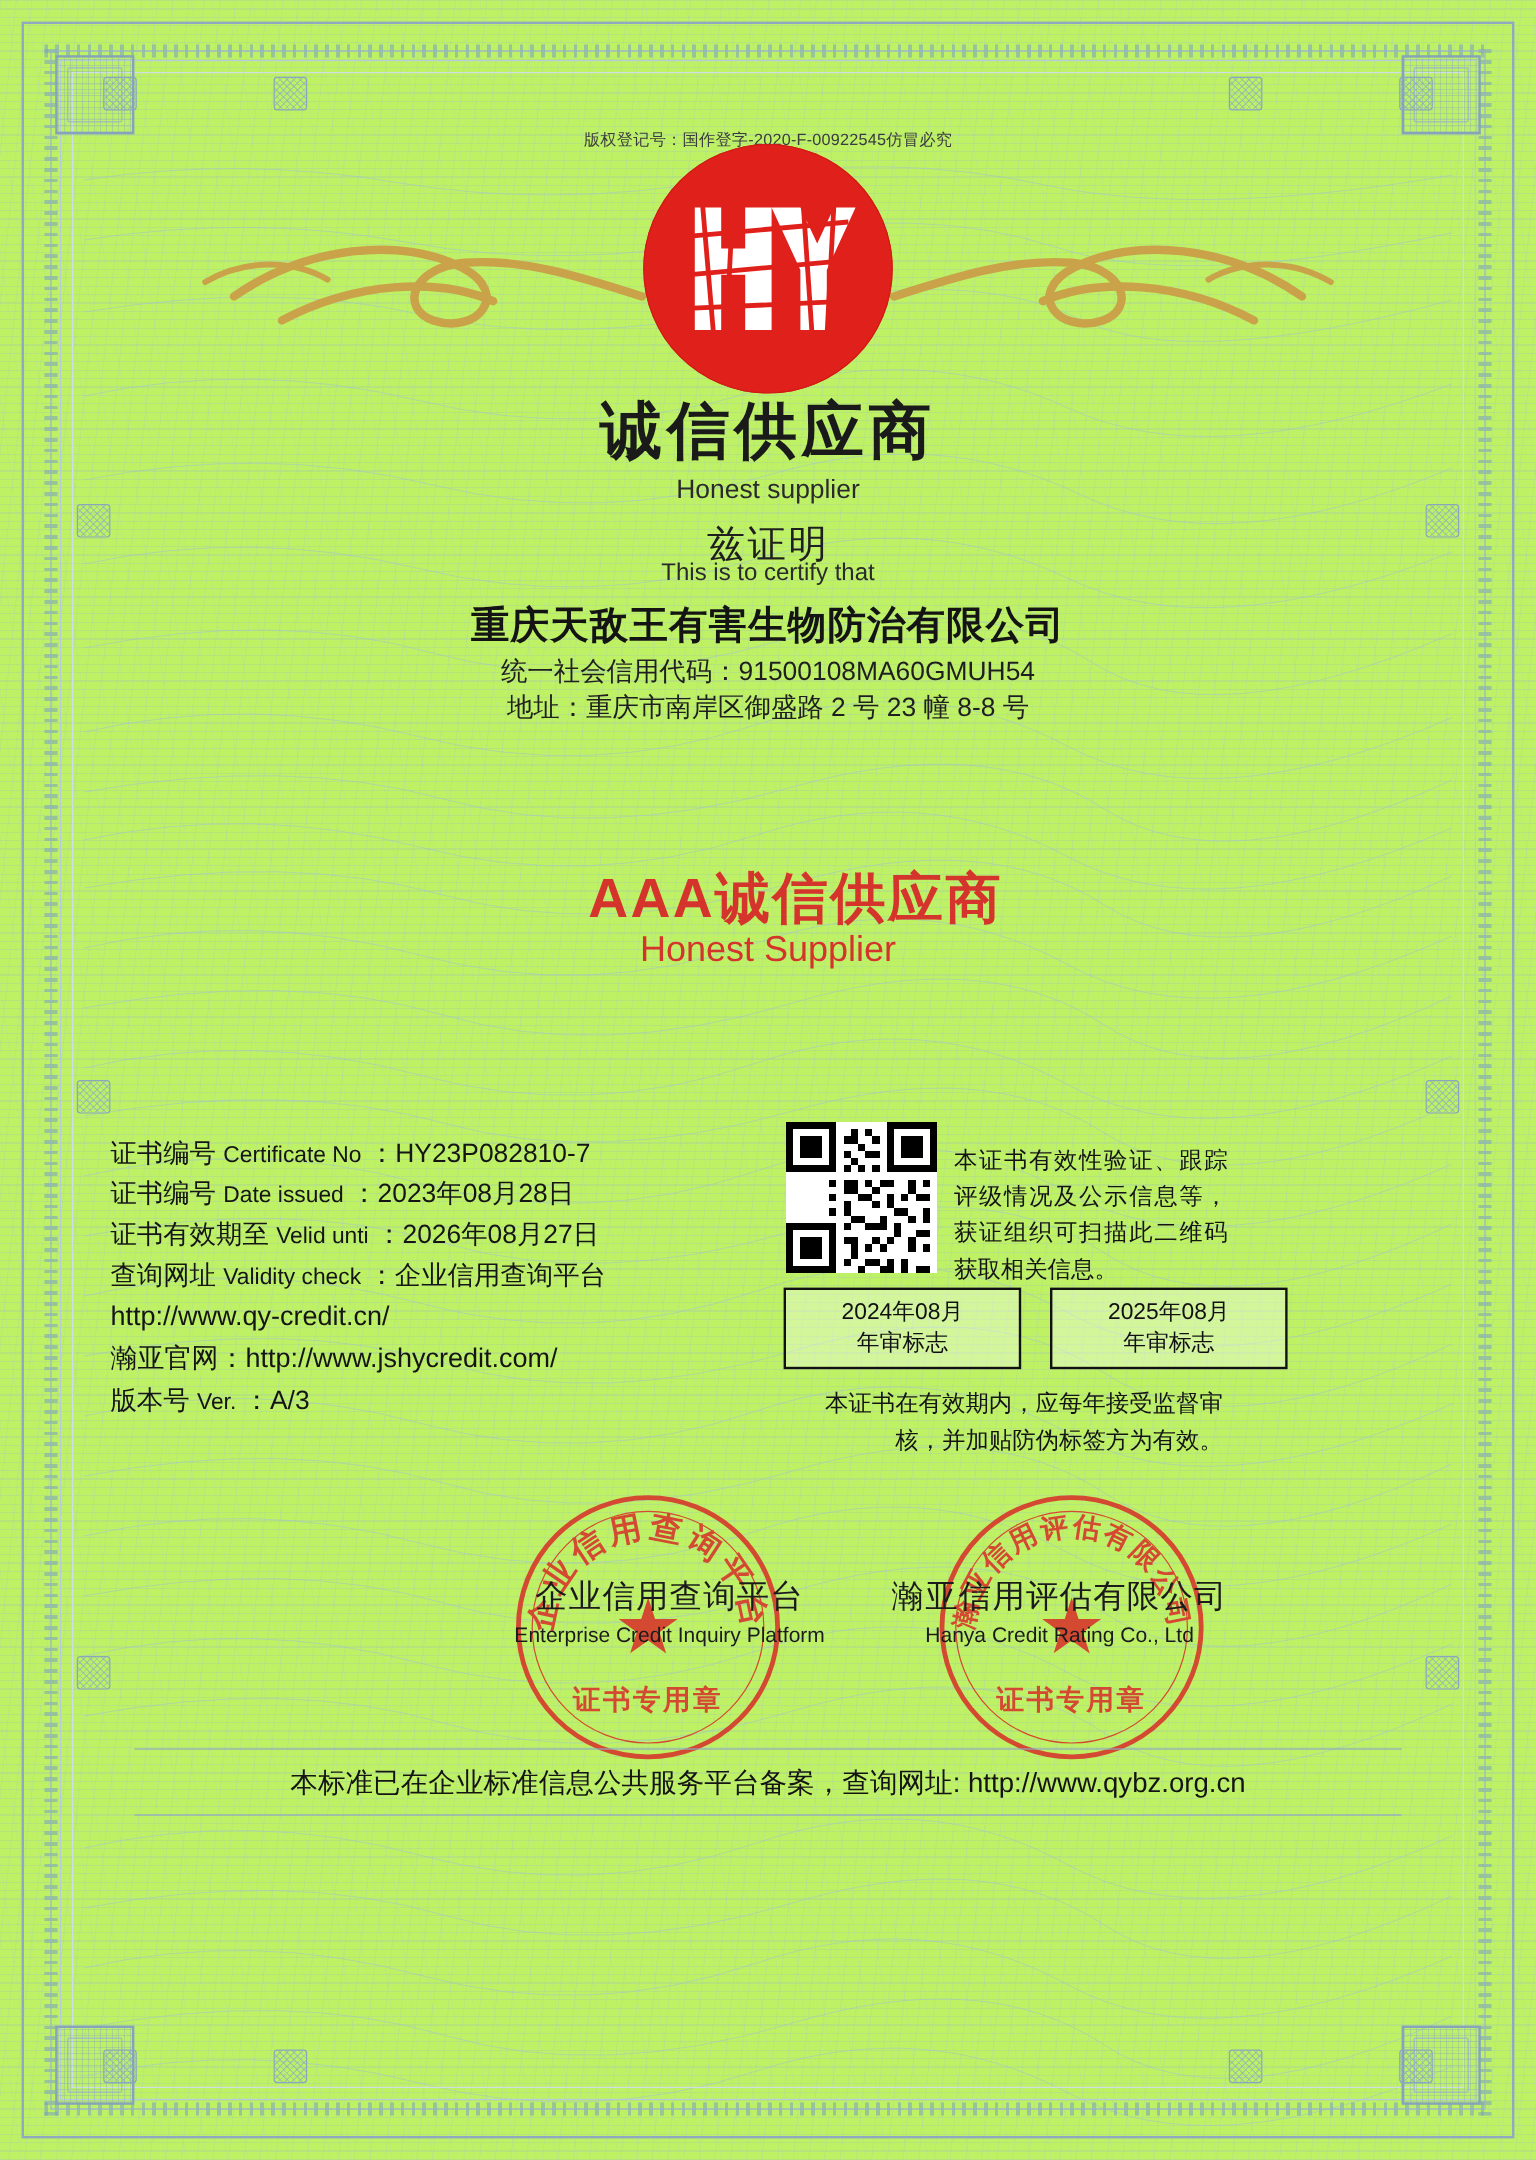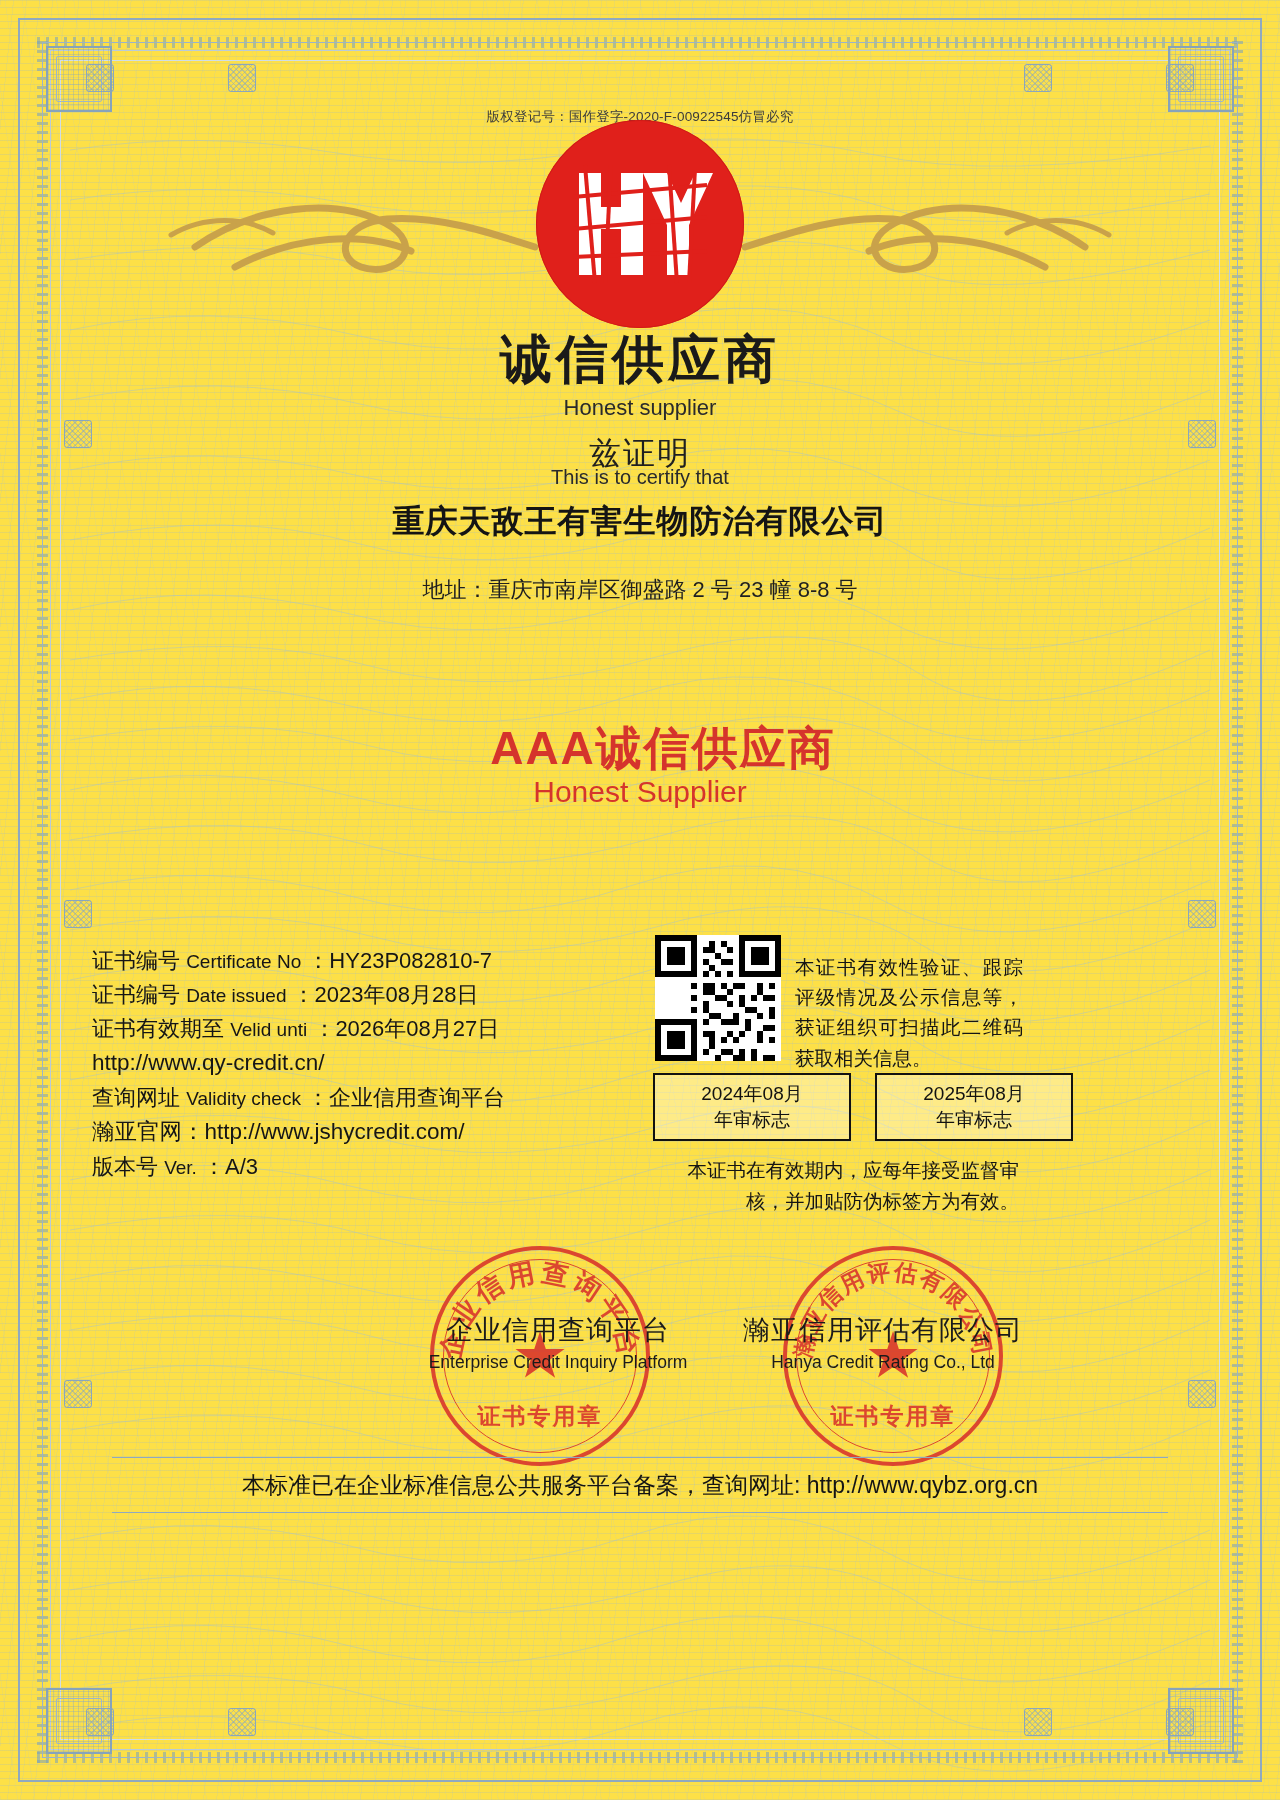--- a/index.html
+++ b/index.html
@@ -6,21 +6,21 @@
   html,body{margin:0;padding:0;}
   body{
     width:1280px;height:1800px;
     background:#fdfdfb;
     font-family:"Liberation Sans", sans-serif;
     overflow:hidden;
   }
   .page{
     position:relative;
     width:1280px;height:1800px;
-    background:#fde047;
+    background:#bef264;
   }
   
   .wave-bg{
     position:absolute;inset:0;
     background:
       repeating-linear-gradient(
         0deg,
         rgba(150,180,205,0.30) 0px,
         rgba(150,180,205,0.30) 1px,
         rgba(255,255,255,0) 1px,
@@ -337,20 +337,23 @@
         </g>
       </svg>
     </div>
   </div>
 
   <div class="t-main">诚信供应商</div>
   <div class="t-sub">Honest supplier</div>
   <div class="t-hereby">兹证明</div>
   <div class="t-certify">This is to certify that</div>
   <div class="t-company">重庆天敌王有害生物防治有限公司</div>
+  <div class="t-credit">
+    <span>统一社会信用代码：</span><span>91500108MA60GMUH54</span>
+  </div>
   <div class="t-addr">
     <span>地址：</span><span>重庆市南岸区御盛路 2 号 23 幢 8-8 号</span>
   </div>
 
   <div class="t-grade">AAA诚信供应商</div>
   <div class="t-grade-en">Honest Supplier</div>
 
   <div class="info">
     <div class="row">
       <span class="lbl-cn">证书编号</span>
@@ -360,26 +363,26 @@
     <div class="row">
       <span class="lbl-cn">证书编号</span>
       <span class="lbl-en">Date issued</span>
       <span class="val">：2023年08月28日</span>
     </div>
     <div class="row">
       <span class="lbl-cn">证书有效期至</span>
       <span class="lbl-en">Velid unti</span>
       <span class="val">：2026年08月27日</span>
     </div>
-    <div class="row url">http://www.qy-credit.cn/</div>
     <div class="row">
       <span class="lbl-cn">查询网址</span>
       <span class="lbl-en">Validity check</span>
       <span class="val">：企业信用查询平台</span>
     </div>
+    <div class="row url">http://www.qy-credit.cn/</div>
     <div class="row url">瀚亚官网：http://www.jshycredit.com/</div>
     <div class="row">
       <span class="lbl-cn">版本号</span>
       <span class="lbl-en">Ver.</span>
       <span class="val">：A/3</span>
     </div>
   </div>
 
   <div class="qr">
     <svg width="126" height="126" viewBox="0 0 21 21" shape-rendering="crispEdges">

